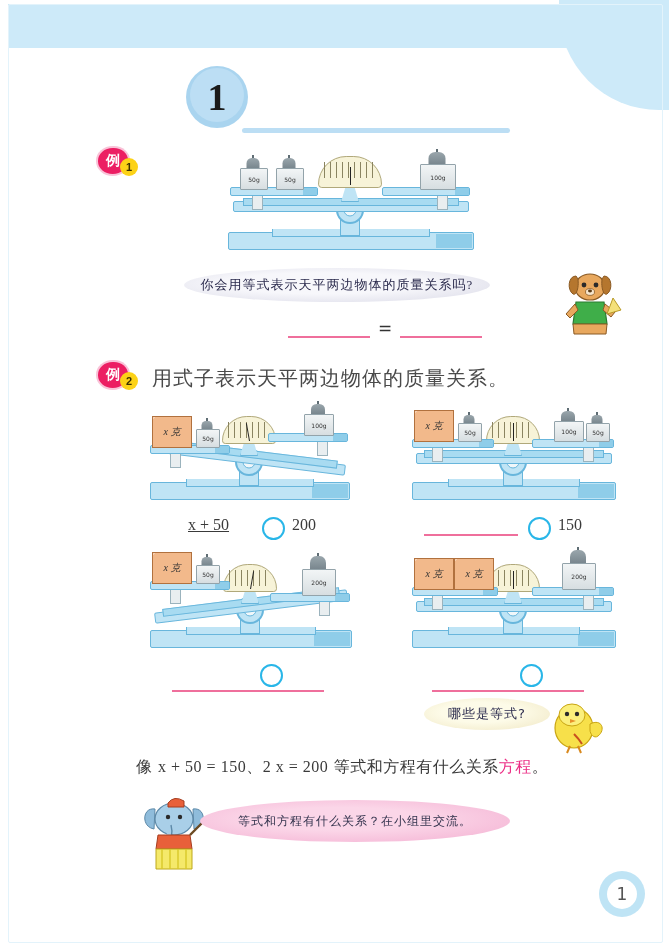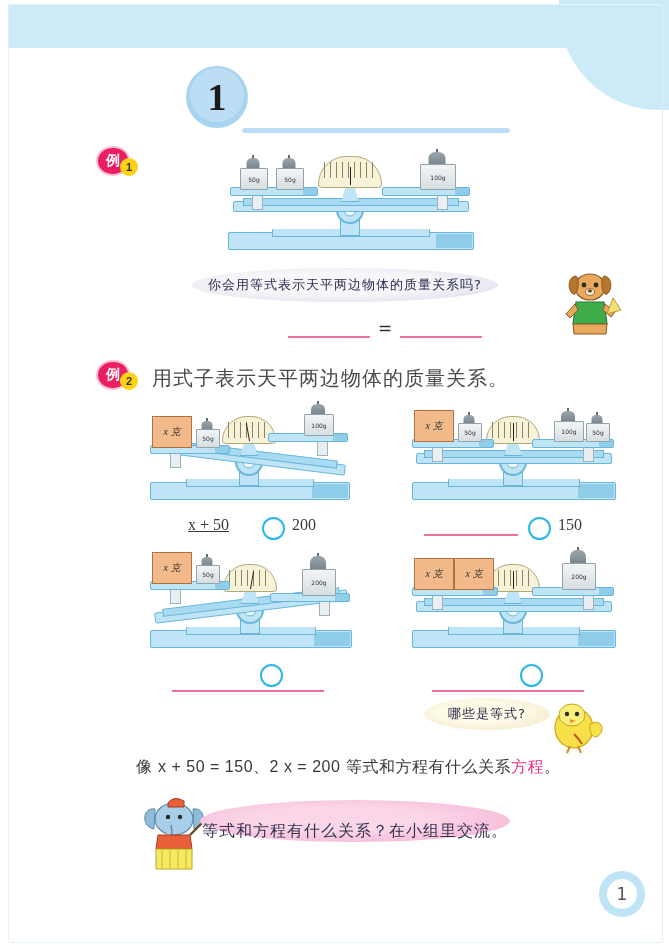--- a/index.html
+++ b/index.html
@@ -170,41 +170,41 @@
     background:radial-gradient(ellipse at 45% 45%,#f7f7fb 40%,#d9d9e6 100%);
     border-radius:50%/50%;
     font-size:13px;letter-spacing:1px;
   }
   .bubble-cream{
     background:radial-gradient(ellipse at 45% 45%,#fdfbe8 40%,#efe6c2 100%);
     border-radius:50%/50%;font-size:13px;letter-spacing:1px;
   }
   .bubble-pink{
     background:radial-gradient(ellipse at 45% 45%,#fbd6e8 35%,#f3afd1 100%);
-    border-radius:50%/50%;font-size:16px;letter-spacing:1px;color:#33334d;align-items:flex-end;
+    border-radius:50%/50%;font-size:12px;letter-spacing:1px;color:#33334d;
   }
 
   
   .ansline{position:absolute;height:2px;background:#ef6f9c;}
   .eqsign{position:absolute;font-size:17px;color:#333;font-family:"DejaVu Sans",sans-serif;}
   .opcircle{
     position:absolute;width:19px;height:19px;border-radius:50%;
     border:2px solid #29b6e8;
   }
   .expr{
     position:absolute;font-size:16px;color:#3a3a3a;
     font-family:"Liberation Serif","DejaVu Serif",serif;white-space:nowrap;
   }
 
   
   .bodytext{
     position:absolute;font-size:16px;color:#3a3a3a;
     font-family:"DejaVu Sans",sans-serif;white-space:nowrap;letter-spacing:.5px;
   }
-  .bodytext .mono{font-family:Liberation Sans, sans-serif;}
+  .bodytext .mono{font-family:Liberation Serif, serif;}
   .hl{color:#ec2f86;}
 
   .ex2-heading{
     position:absolute;font-size:20px;color:#4a4a4a;
     font-family:"DejaVu Sans",sans-serif;letter-spacing:1px;
   }
 
   
   .char{position:absolute;}
 
@@ -286,21 +286,21 @@
       </div>
     <div class="weight" style="right:18px;bottom:60px;width:34px;height:38px;">
       <div class="wt-stem"></div>
       <div class="wt-knob"></div>
       <div class="wt-body">
           <span class="wt-label">100g</span>
         </div>
     </div>
   </div>
 
-  <div class="bubble bubble-grey" style="left:192px;top:268px;width:306px;height:34px;">
+  <div class="bubble bubble-grey" style="left:184px;top:268px;width:306px;height:34px;font-family:Liberation Serif, serif;">
     <span>你会用等式表示天平两边物体的质量关系吗?</span>
   </div>
 
   <svg class="char" style="left:560px;top:270px;" width="62" height="66" viewBox="0 0 62 66">
     <ellipse cx="30" cy="17" rx="15" ry="13" fill="#e8a85e" stroke="#8a5a24" stroke-width="1.2"></ellipse>
     <path d="M16 6 C8 6 7 20 13 24 C17 26 19 16 18 9 Z" fill="#b5762e" stroke="#8a5a24" stroke-width="1"></path>
     <path d="M44 6 C52 6 53 20 47 24 C43 26 41 16 42 9 Z" fill="#b5762e" stroke="#8a5a24" stroke-width="1"></path>
     <circle cx="24" cy="15" r="2.4" fill="#2a2a2a"></circle>
       <circle cx="36" cy="15" r="2.4" fill="#2a2a2a"></circle>
     <ellipse cx="30" cy="22" rx="4.5" ry="3.4" fill="#f6e6cf" stroke="#8a5a24" stroke-width=".8"></ellipse>

